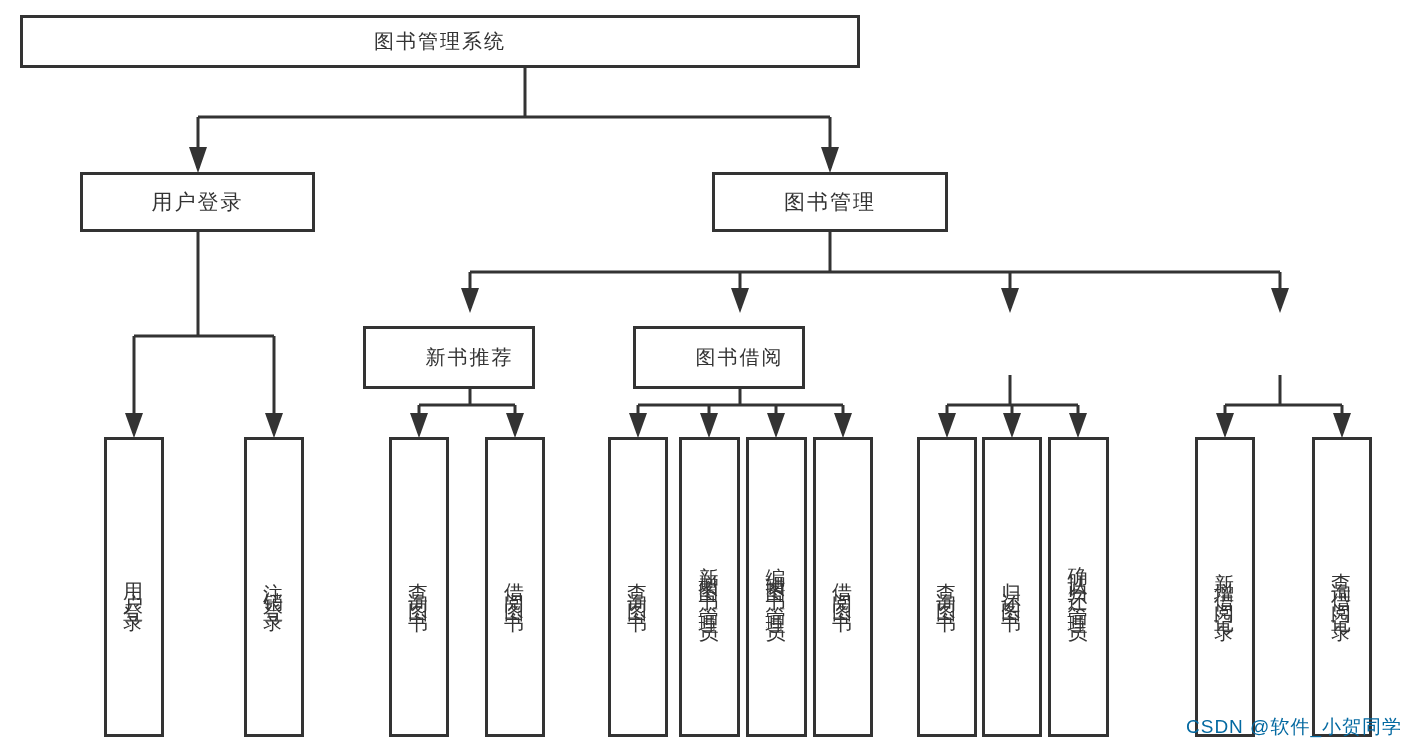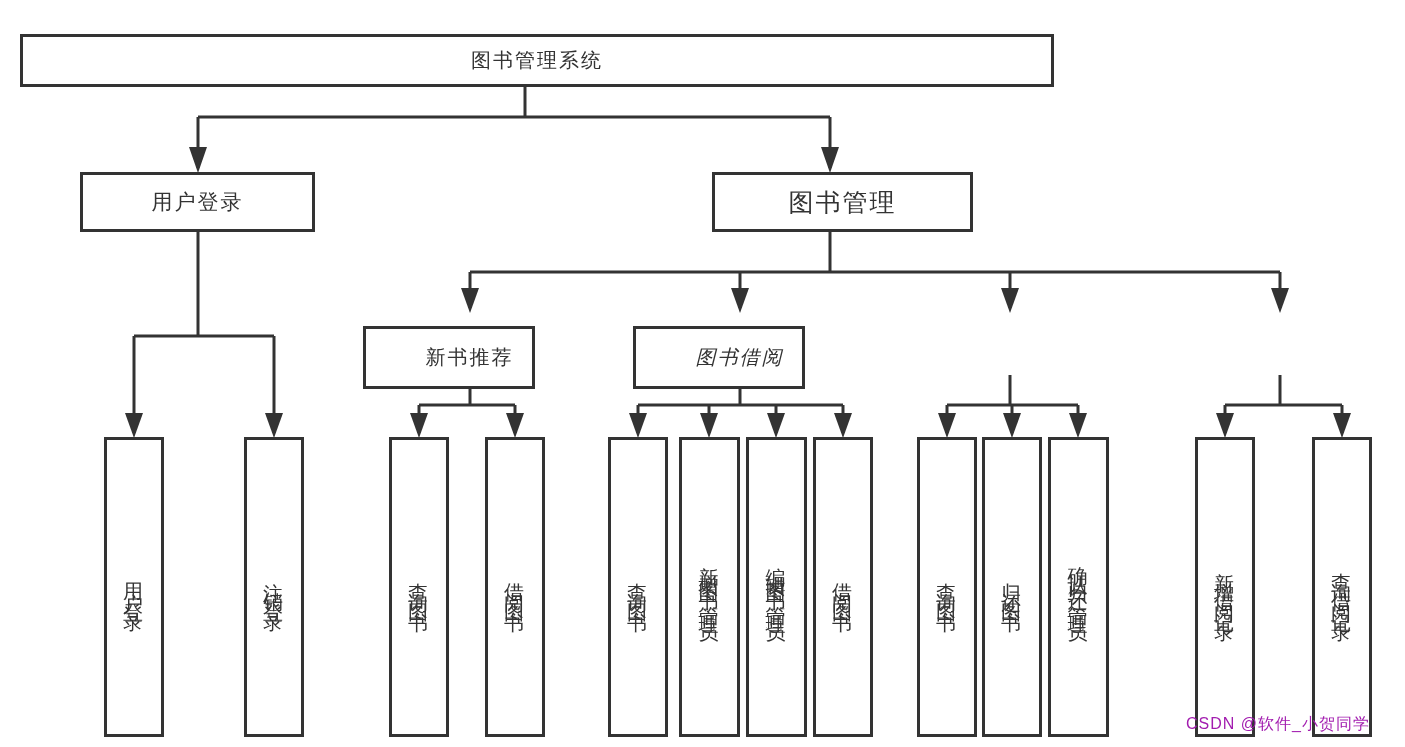--- a/index.html
+++ b/index.html
@@ -29,26 +29,26 @@
     background: #ffffff;
     color: #333333;
     display: flex;
     align-items: center;
     justify-content: center;
     text-align: center;
     font-size: 20px;
     letter-spacing: 2px;
     z-index: 2;
   }
-  .box.root  { left: 20px;  top: 15px;  width: 1034px; height: 53px; margin-top: 19px; }
+  .box.root  { left: 20px;  top: 15px;  width: 840px; height: 53px; }
   .box.l2a   { left: 80px;  top: 172px; width: 235px;  height: 60px; font-size: 21px; }
-  .box.l2b   { left: 712px; top: 172px; width: 261px;  height: 60px; font-size: 25px; }
+  .box.l2b   { left: 712px; top: 172px; width: 236px;  height: 60px; font-size: 21px; }
   .box.l3    { top: 326px;  width: 172px; height: 63px; padding-left: 41px; }
   .box.l3a   { left: 363px; }
-  .box.l3b   { left: 633px; font-style: italic; }
+  .box.l3b   { left: 633px; }
   .box.l3c   { left: 903px; }
   .box.l3d   { left: 1173px; }
   .vbox {
     position: absolute;
     box-sizing: border-box;
     border: 3px solid #333333;
     background: #ffffff;
     color: #333333;
     top: 437px;
     height: 300px;
@@ -72,22 +72,22 @@
   .v8  { left: 813px; }
   .v9  { left: 917px; }
   .v10 { left: 982px; }
   .v11 { left: 1048px; width: 61px; letter-spacing: 8px; }
   .v12 { left: 1195px; }
   .v13 { left: 1312px; }
   .watermark {
     position: absolute;
     left: 1186px;
     top: 714px;
-    font-size: 16px;
-    color: #a21caf;
+    font-size: 19px;
+    color: #0369a1;
     letter-spacing: 1px;
     z-index: 5;
     white-space: nowrap;
   }
 </style>
 </head>
 <body>
 
 <div class="canvas">
 

